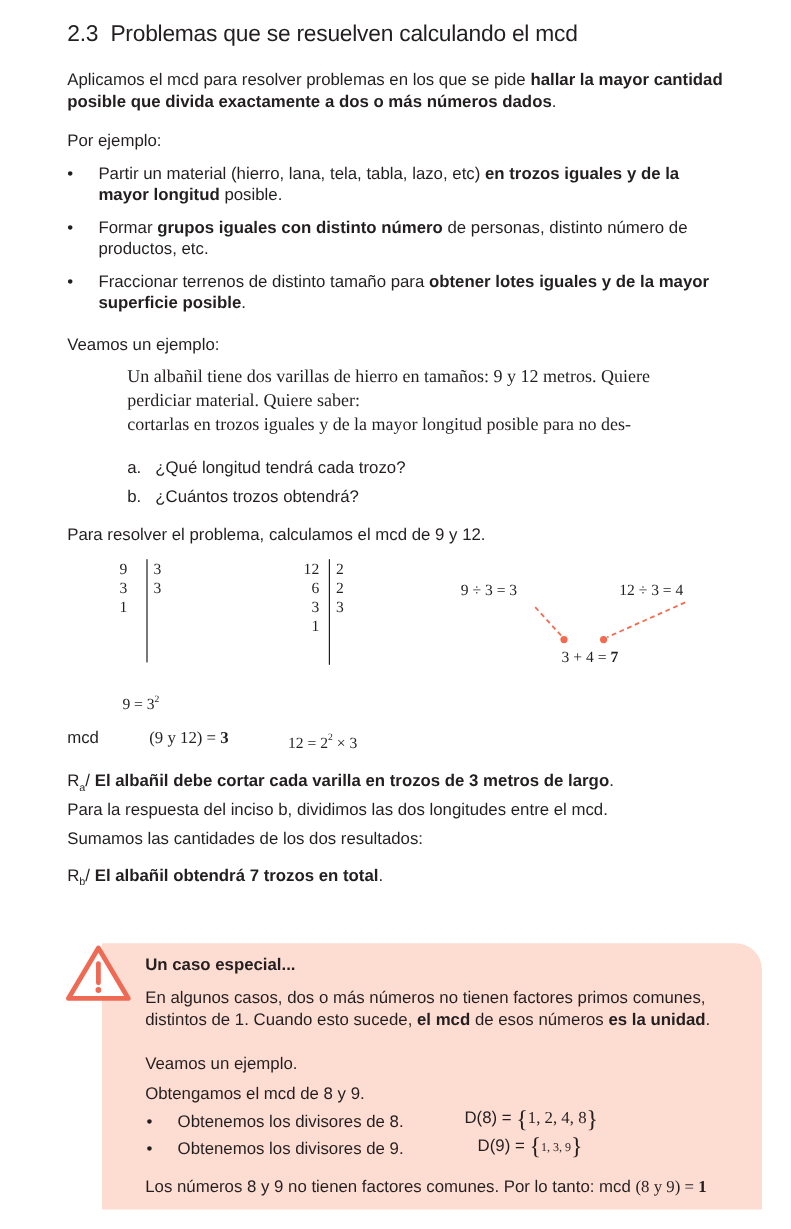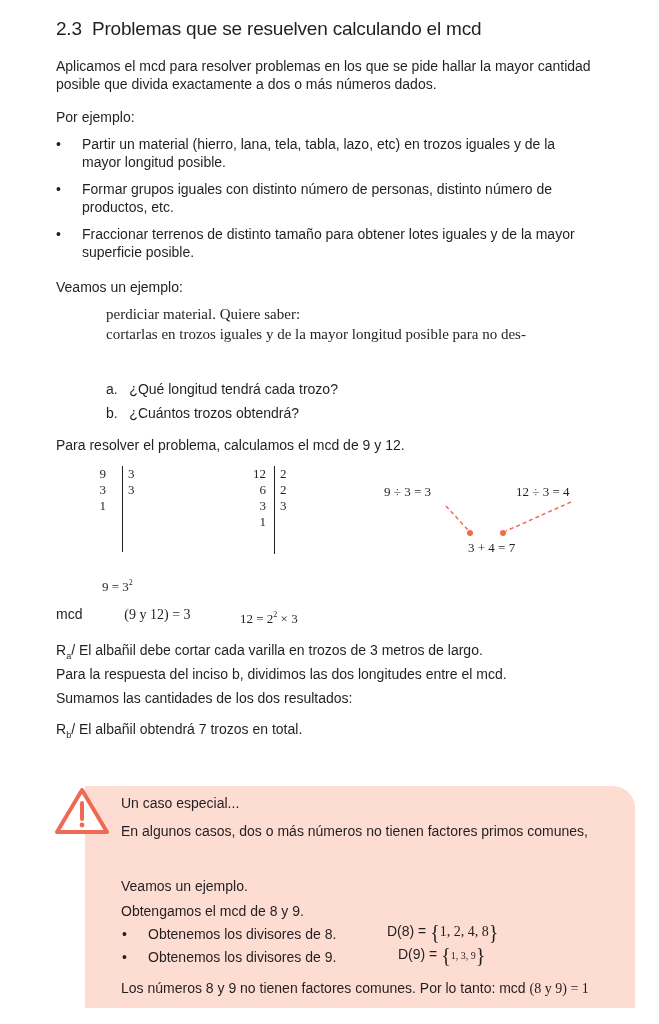--- a/index.html
+++ b/index.html
@@ -1,21 +1,21 @@
 <!DOCTYPE html>
 <html><head>
 <meta charset="utf-8">
 <style>
   html, body { margin: 0; padding: 0; background: #ffffff; }
   body { width: 659px; height: 1024px; position: relative; overflow: hidden;
          font-family: "Liberation Sans", sans-serif; color: #231f20; }
   .abs { position: absolute; }
   .sans { font-family: "Liberation Sans", sans-serif; font-size: 14px; line-height: 18px; }
   .serif { font-family: "Liberation Serif", serif; }
-  b { font-weight: normal; }
+  b { font-weight: bold; }
   h1 { margin: 0; font-weight: normal; font-size: 19px; letter-spacing: -0.2px; }
   .bullet { position: absolute; left: 56px; }
   .bitem { position: absolute; left: 82px; width: 555px; text-align: justify; }
   .col { position: absolute; font-family: "Liberation Serif", serif; font-size: 13px; line-height: 16px; }
   .vline { position: absolute; width: 1px; background: #231f20; }
   .math { font-family: "Liberation Serif", serif; font-size: 13px; }
   sup { font-size: 8px; vertical-align: 6px; }
   .callout { position: absolute; left: 85px; top: 786px; width: 550px; height: 222px;
              background: #fddcd2; border-top-right-radius: 22px; }
   .brace { font-family: "Liberation Serif", serif; font-size: 20px; vertical-align: -3px; }
@@ -50,20 +50,21 @@
   <span class="bullet sans" style="top:225px;">•</span>
   <div class="bitem sans" style="top:225px;">
     <span>Fraccionar terrenos de distinto tamaño para </span><b>obtener lotes iguales y de la mayor</b><br>
     <b>superficie posible</b><span>.</span>
   </div>
 </div>
 
 <div class="abs sans" style="left:56px; top:278px;">Veamos un ejemplo:</div>
 
 <div class="abs serif" style="left:106px; top:304px; font-size:15px; line-height:20px;">
+  <div>Un albañil tiene dos varillas de hierro en tamaños: 9 y 12 metros. Quiere</div>
   <div>perdiciar material. Quiere saber:</div>
   <div>cortarlas en trozos iguales y de la mayor longitud posible para no des-</div>
 </div>
 
 <div class="abs sans" style="left:106px; top:380px;">
   <span>a.</span>&nbsp;&nbsp;&nbsp;<span>¿Qué longitud tendrá cada trozo?</span>
 </div>
 <div class="abs sans" style="left:106px; top:404px;">
   <span>b.</span>&nbsp;&nbsp;&nbsp;<span>¿Cuántos trozos obtendrá?</span>
 </div>
@@ -138,20 +139,21 @@
   <path d="M30 5 L55 47 L5 47 Z" fill="#ffffff" stroke="#ef6a55" stroke-width="4" stroke-linejoin="round"></path>
   <line x1="30" y1="18" x2="30" y2="34" stroke="#ef6a55" stroke-width="4" stroke-linecap="round"></line>
   <circle cx="30" cy="40" r="2.4" fill="#ef6a55"></circle>
 </svg>
 
 <div class="abs sans" style="left:121px; top:794px;">
   <b>Un caso especial...</b>
 </div>
 <div class="abs sans" style="left:121px; top:822px; width:510px;">
   <div>En algunos casos, dos o más números no tienen factores primos comunes,</div>
+  <div><span>distintos de 1. Cuando esto sucede, </span><b>el mcd</b><span> de esos números </span><b>es la unidad</b><span>.</span></div>
 </div>
 <div class="abs sans" style="left:121px; top:877px;">Veamos un ejemplo.</div>
 <div class="abs sans" style="left:121px; top:902px;">Obtengamos el mcd de 8 y 9.</div>
 
 <span class="abs sans" style="left:122px; top:925px;">•</span>
 <div class="abs sans" style="left:148px; top:925px;">Obtenemos los divisores de 8.</div>
 <div class="abs sans" style="left:387px; top:922px;">
   <span>D(8) = </span><span class="brace">{</span><span class="math" style="font-size:14px;">1, 2, 4, 8</span><span class="brace">}</span>
 </div>
 

